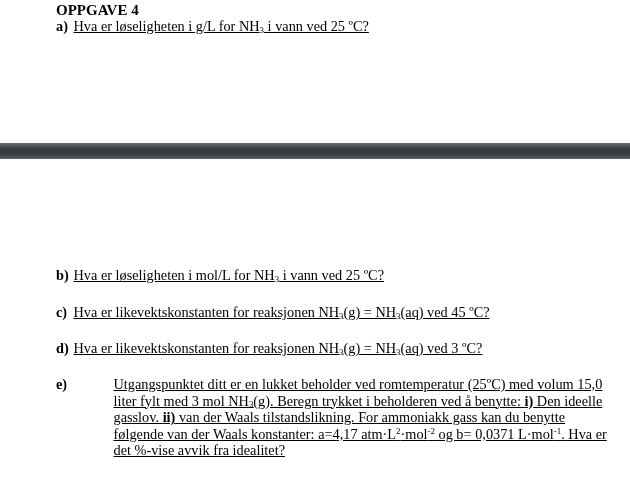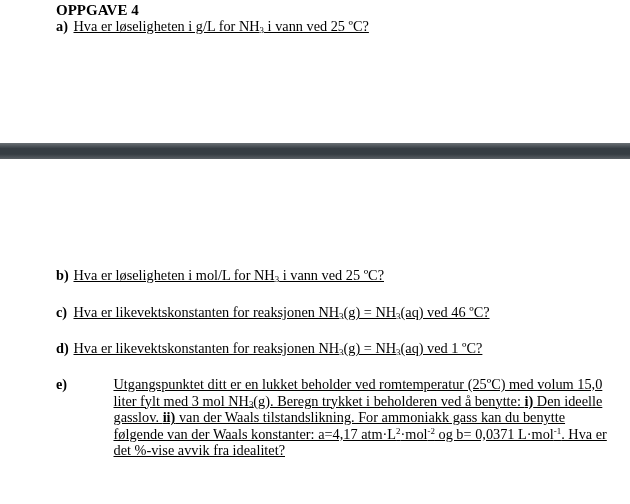--- a/index.html
+++ b/index.html
@@ -89,26 +89,26 @@
 
   <section class="page page-2">
 
     <div class="q" style="top:108px">
       <span class="q-label">b)</span>
       <span class="q-text"><span>Hva er løseligheten i mol/L for NH</span><sub>3</sub><span> i vann ved 25 ºC?</span></span>
     </div>
 
     <div class="q" style="top:145px">
       <span class="q-label">c)</span>
-      <span class="q-text"><span>Hva er likevektskonstanten for reaksjonen NH</span><sub>3</sub><span>(g) = NH</span><sub>3</sub><span>(aq) ved 46 ºC?</span></span>
+      <span class="q-text"><span>Hva er likevektskonstanten for reaksjonen NH</span><sub>3</sub><span>(g) = NH</span><sub>3</sub><span>(aq) ved 45 ºC?</span></span>
     </div>
 
     <div class="q" style="top:181px">
       <span class="q-label">d)</span>
-      <span class="q-text"><span>Hva er likevektskonstanten for reaksjonen NH</span><sub>3</sub><span>(g) = NH</span><sub>3</sub><span>(aq) ved 1 ºC?</span></span>
+      <span class="q-text"><span>Hva er likevektskonstanten for reaksjonen NH</span><sub>3</sub><span>(g) = NH</span><sub>3</sub><span>(aq) ved 3 ºC?</span></span>
     </div>
 
     <div class="q" style="top:217px">
       <span class="q-label">e)</span>
       <span class="q-text multiline"><span>Utgangspunktet ditt er en lukket beholder ved romtemperatur (25ºC) med volum 15,0</span><br><span>liter fylt med 3 mol NH</span><sub>3</sub><span>(g). Beregn trykket i beholderen ved å benytte: </span><span style="font-weight: bold;">i)</span><span> Den ideelle</span><br><span>gasslov. </span><span style="font-weight: bold;">ii)</span><span> van der Waals tilstandslikning. For ammoniakk gass kan du benytte</span><br><span>følgende van der Waals konstanter: a=4,17 atm·L</span><sup>2</sup><span>·mol</span><sup>-2</sup><span> og b= 0,0371 L·mol</span><sup>-1</sup><span>. Hva er</span><br><span>det %-vise avvik fra idealitet?</span></span>
     </div>
   </section>
 
 </div>
 

